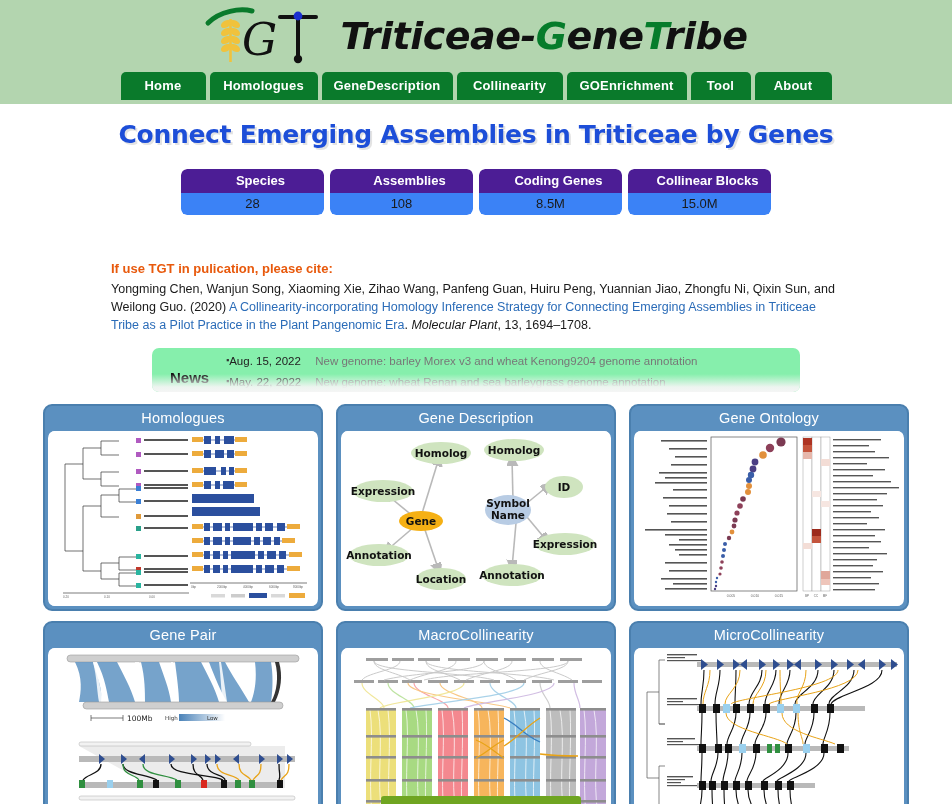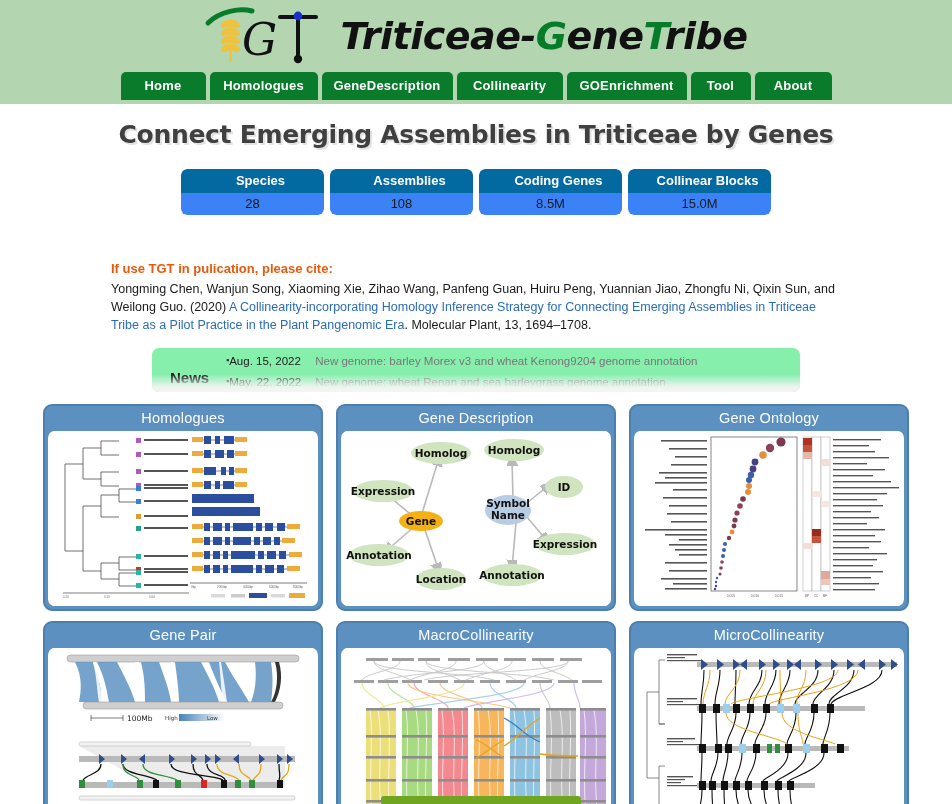--- a/index.html
+++ b/index.html
@@ -53,38 +53,38 @@
   .nav-w4 { width:106px; }
   .nav-w5 { width:120px;text-align:center; }
   .nav-w6 { width:60px; }
   .nav-w7 { width:77px; }
 
   
   .page-title {
     text-align:center;
     font-family:"DejaVu Sans", sans-serif;
     font-size:25px; font-weight:bold;
-    color:#404040;
+    color:#1d4ed8;
     margin:16px 0 0 0;
     letter-spacing:-0.3px;
     text-shadow:2px 2px 0 #e3e3e3;
   }
 
   
   .stats {
     display:flex; justify-content:center; gap:6px;
     margin-top:20px;
   }
   .stat {
     width:143px;
     border-radius:6px;
     overflow:hidden;
   }
   .stat-head {
-    background:#0369a1; color:#fff;
+    background:#4c1d95; color:#fff;
     font-size:13px; font-weight:bold;
     text-align:center; padding:4px 0 4px 16px;
     font-family:"Liberation Sans Narrow","Liberation Sans",sans-serif;
     border-radius:6px 6px 0 0;
     line-height:1.2;
   }
   .stat-val {
     background:#3b82f6; color:#1a1a1a;
     font-size:13px; text-align:center; padding:3px 0 4px 0;
     border-radius:0 0 6px 6px;
@@ -96,21 +96,21 @@
     width:730px; margin:26px auto 0 auto;
     font-size:12.5px; line-height:1.45;
     color:#1a1a1a;
   }
   .cite-head {
     color:#e8590c; font-weight:bold; font-size:13px;
     margin-bottom:1px;
     margin-top:45px;
   }
   .cite-link { color:#2b6cb8; text-decoration:none; cursor:pointer; }
-  .cite-journal { color:#1a1a1a; }
+  .cite-journal { font-style:italic; color:#1a1a1a; }
 
   
   .news-wrap {
     width:648px; margin:14px auto 0 auto;
     background:#86efac;
     border-radius:7px;
     height:44px;
     display:flex; align-items:center;
     position:relative;
     overflow:hidden;

